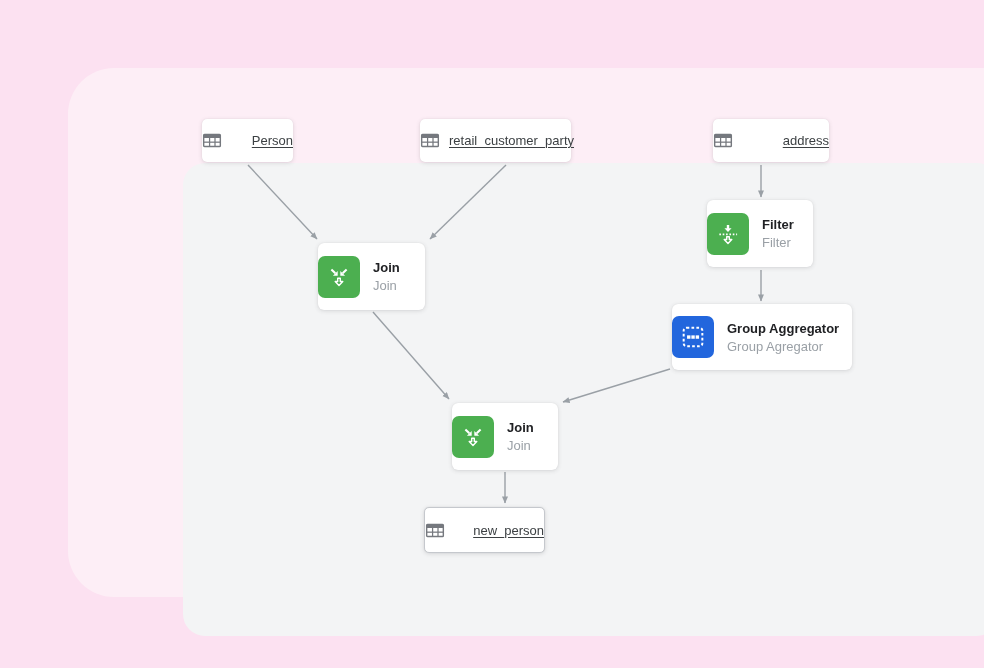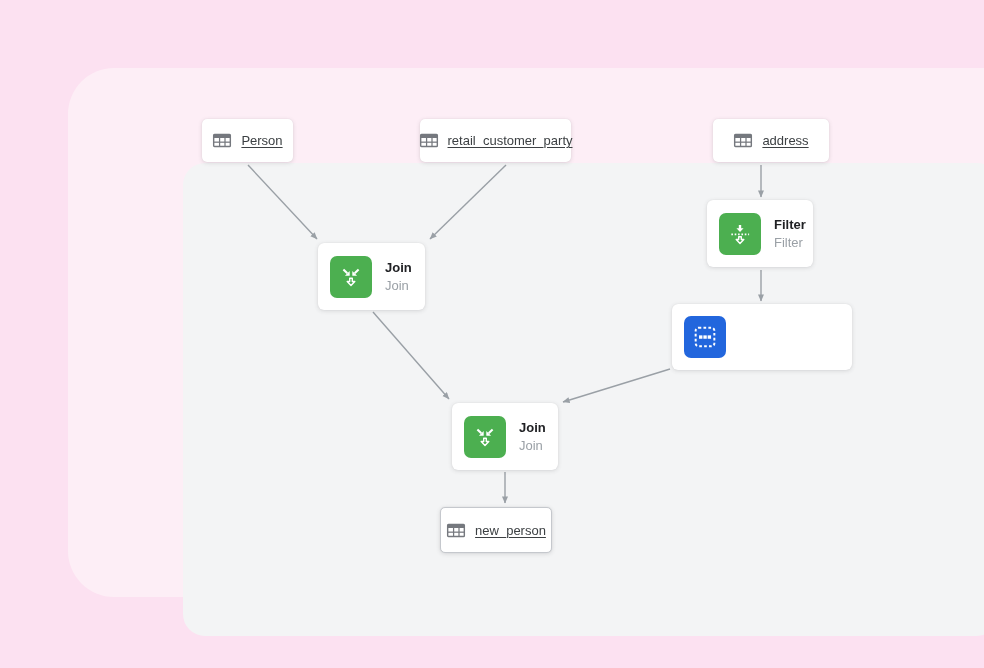--- a/index.html
+++ b/index.html
@@ -44,42 +44,42 @@
     position: absolute;
     background: #ffffff;
     border-radius: 6px;
     box-shadow: 0 1px 4px rgba(60,64,67,0.16), 0 0 1px rgba(60,64,67,0.12);
     display: flex;
     align-items: center;
     box-sizing: border-box;
   }
   .table-node {
     height: 43px;
-    justify-content: center;
+    justify-content: space-between;
     gap: 9px;
     border-radius: 5px;
   }
   .table-node.bordered {
     border: 1px solid #c5c8cd;
   }
   .table-label {
     font-size: 13px;
     color: #3c4043;
     text-decoration: underline;
     text-underline-offset: 2px;
     white-space: nowrap;
   }
   .table-icon-wrap {
     display: inline-flex;
     width: 20px;
     height: 17px;
   }
   .plugin-node {
     height: 67px;
-    padding-left: 12px;
+    padding-left: 0;
     gap: 13px;
   }
   .plugin-icon {
     width: 42px;
     height: 42px;
     border-radius: 7px;
     display: inline-flex;
     align-items: center;
     justify-content: center;
     flex: 0 0 auto;
@@ -200,41 +200,45 @@
 
 <div class="node plugin-node" style="left:672px;top:304px;width:180px;height:66px">
   <span class="plugin-icon blue">
     <svg width="28" height="28" viewBox="0 0 24 24">
       <rect x="4" y="4" width="16" height="16" rx="2.5" fill="none" stroke="#ffffff" stroke-width="1.7" stroke-dasharray="2.3 1.9"></rect>
       <rect x="6.9" y="10.6" width="2.9" height="2.9" fill="#ffffff"></rect>
       <rect x="10.6" y="10.6" width="2.9" height="2.9" fill="#ffffff"></rect>
       <rect x="14.3" y="10.6" width="2.9" height="2.9" fill="#ffffff"></rect>
     </svg>
   </span>
+  <span class="plugin-text">
+    <span class="plugin-title">Group Aggregator</span>
+    <span class="plugin-subtitle">Group Agregator</span>
+  </span>
 </div>
 
 <div class="node plugin-node" style="left:452px;top:403px;width:106px">
   <span class="plugin-icon green">
     <svg width="26" height="26" viewBox="0 0 24 24">
       <g stroke="#ffffff" stroke-width="1.9">
         <line x1="5" y1="5" x2="8.6" y2="8.6"></line>
         <line x1="19" y1="5" x2="15.4" y2="8.6"></line>
       </g>
       <polygon points="10.8,10.8 10.8,6.4 6.4,10.8" fill="#ffffff"></polygon>
       <polygon points="13.2,10.8 13.2,6.4 17.6,10.8" fill="#ffffff"></polygon>
       <path d="M10.8 13.2 L13.2 13.2 L13.2 16.2 L15.5 16.2 L12 19.9 L8.5 16.2 L10.8 16.2 Z" fill="none" stroke="#ffffff" stroke-width="1.3" stroke-linejoin="round"></path>
     </svg>
   </span>
   <span class="plugin-text">
     <span class="plugin-title">Join</span>
     <span class="plugin-subtitle">Join</span>
   </span>
 </div>
 
-<div class="node table-node bordered" style="left:440px;top:507px;width:112px;height:46px">
+<div class="node table-node bordered" style="left:424px;top:507px;width:121px;height:46px">
   <span class="table-icon-wrap">
     <svg width="20" height="17" viewBox="0 0 24 20">
       <rect x="2" y="2.8" width="20" height="14.4" rx="1" fill="none" stroke="#75787e" stroke-width="1.7"></rect>
       <rect x="2" y="2.8" width="20" height="4.2" fill="#75787e"></rect>
       <line x1="2" y1="12" x2="22" y2="12" stroke="#75787e" stroke-width="1.5"></line>
       <line x1="9.1" y1="7" x2="9.1" y2="17.2" stroke="#75787e" stroke-width="1.5"></line>
       <line x1="15.6" y1="7" x2="15.6" y2="17.2" stroke="#75787e" stroke-width="1.5"></line>
     </svg>
   </span>
   <span class="table-label">new_person</span>

